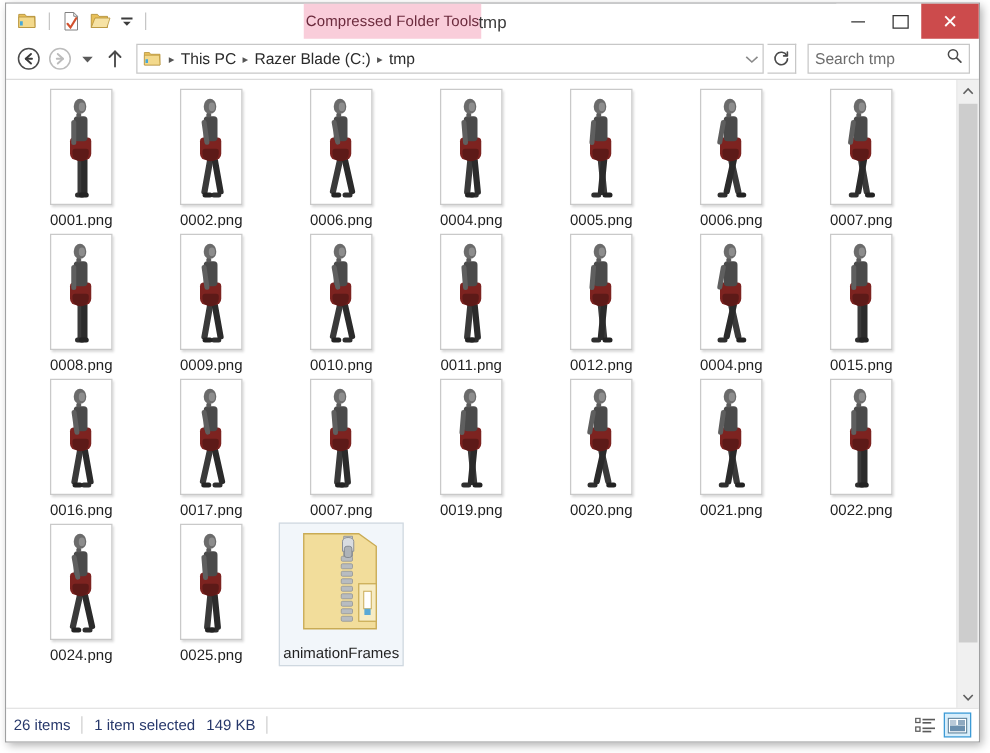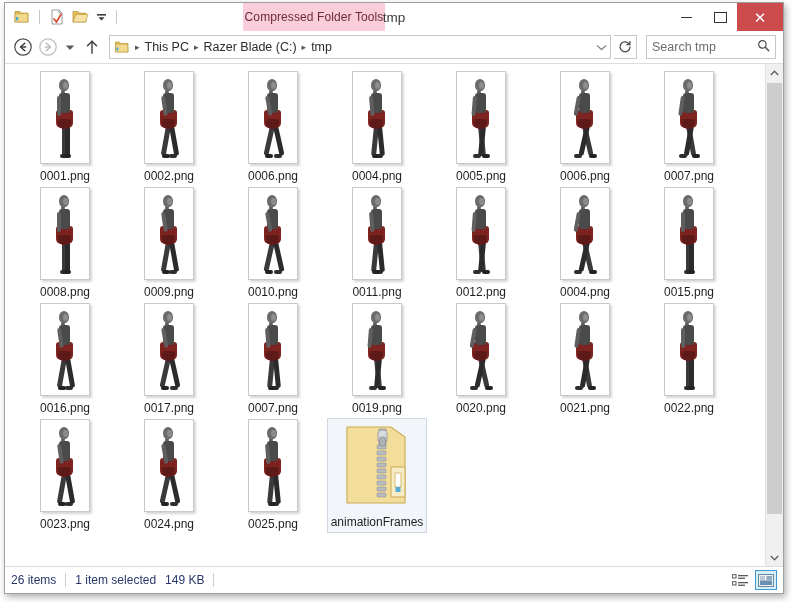--- a/index.html
+++ b/index.html
@@ -841,38 +841,20 @@
                 <div class="sp sp-neck"></div>
                 <div class="sp sp-head"></div>
                 <div class="sp sp-face"></div>
               </div>
             </div>
             <div class="label">0022.png</div>
           </div>
           <div class="cell">
             <div class="thumb">
               <div class="sprite">
-                <div class="sp sp-leg" style="left:14px; transform:rotate(10.163809272084388deg);"></div>
-                <div class="sp sp-foot" style="left:16.573714172437974px;"></div>
-                <div class="sp sp-leg" style="left:17px; background:#2b2b2b; transform:rotate(-10.163809272084388deg);"></div>
-                <div class="sp sp-foot" style="left:10.426285827562026px; background:#232323;"></div>
-                <div class="sp sp-skirt"></div>
-                <div class="sp sp-skirt2"></div>
-                <div class="sp sp-torso"></div>
-                <div class="sp sp-arm" style="transform:rotate(-8.13104741766751deg);"></div>
-                <div class="sp sp-neck"></div>
-                <div class="sp sp-head"></div>
-                <div class="sp sp-face"></div>
-              </div>
-            </div>
-            <div class="label">0023.png</div>
-          </div>
-          <div class="cell">
-            <div class="thumb">
-              <div class="sprite">
                 <div class="sp sp-leg" style="left:14px; transform:rotate(12.674062858363706deg);"></div>
                 <div class="sp sp-foot" style="left:17.70332828626367px;"></div>
                 <div class="sp sp-leg" style="left:17px; background:#2b2b2b; transform:rotate(-12.674062858363706deg);"></div>
                 <div class="sp sp-foot" style="left:9.296671713736332px; background:#232323;"></div>
                 <div class="sp sp-skirt"></div>
                 <div class="sp sp-skirt2"></div>
                 <div class="sp sp-torso"></div>
                 <div class="sp sp-arm" style="transform:rotate(-10.139250286690967deg);"></div>
                 <div class="sp sp-neck"></div>
                 <div class="sp sp-head"></div>

